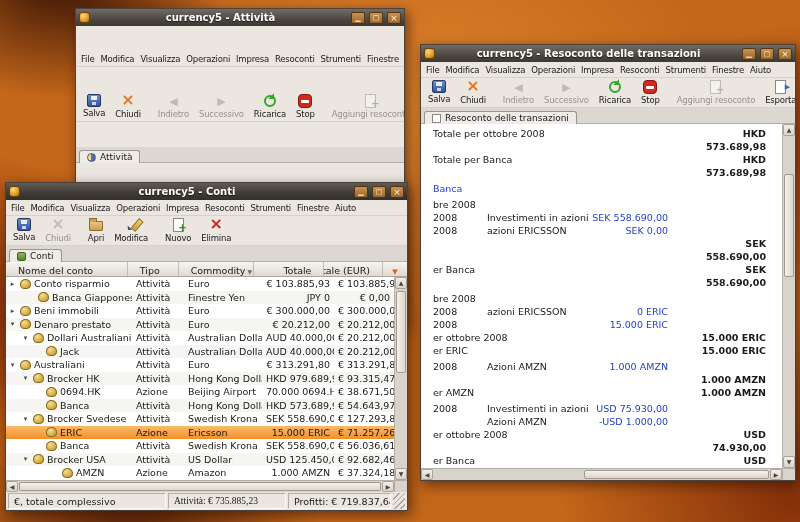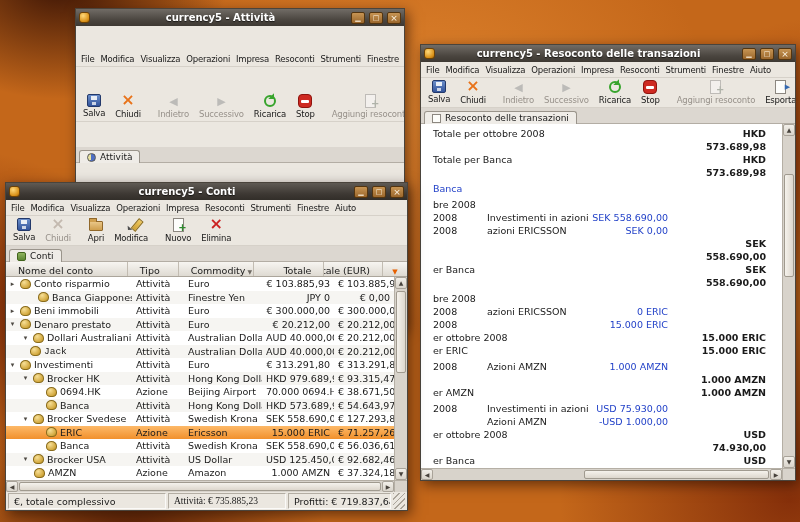--- a/index.html
+++ b/index.html
@@ -501,35 +501,35 @@
             <span class="expander">▾</span>
             <span class="acct-icon"></span>
             <span>Dollari Australiani</span>
           </div>
           <div class="cell col-tipo">Attività</div>
           <div class="cell col-comm">Australian Dollar</div>
           <div class="cell col-tot r">AUD 40.000,00</div>
           <div class="cell col-eur r">€ 20.212,00</div>
         </div>
         <div class="trow alt">
-          <div class="cell name col-name" style="padding-left: 12px; font-family: Liberation Mono, monospace;">
+          <div class="cell name col-name" style="padding-left: 28px;">
             <span class="expander"></span>
             <span class="acct-icon"></span>
             <span>Jack</span>
           </div>
           <div class="cell col-tipo">Attività</div>
           <div class="cell col-comm">Australian Dollar</div>
           <div class="cell col-tot r">AUD 40.000,00</div>
           <div class="cell col-eur r">€ 20.212,00</div>
         </div>
         <div class="trow">
           <div class="cell name col-name" style="padding-left: 2px;">
             <span class="expander">▾</span>
             <span class="acct-icon"></span>
-            <span>Investimenti</span>
+            <span>Australiani</span>
           </div>
           <div class="cell col-tipo">Attività</div>
           <div class="cell col-comm">Euro</div>
           <div class="cell col-tot r">€ 313.291,80</div>
           <div class="cell col-eur r">€ 313.291,80</div>
         </div>
         <div class="trow alt">
           <div class="cell name col-name" style="padding-left: 15px;">
             <span class="expander">▾</span>
             <span class="acct-icon"></span>
@@ -600,21 +600,21 @@
             <span class="expander">▾</span>
             <span class="acct-icon"></span>
             <span>Brocker USA</span>
           </div>
           <div class="cell col-tipo">Attività</div>
           <div class="cell col-comm">US Dollar</div>
           <div class="cell col-tot r">USD 125.450,00</div>
           <div class="cell col-eur r">€ 92.682,46</div>
         </div>
         <div class="trow">
-          <div class="cell name col-name" style="padding-left: 16px;">
+          <div class="cell name col-name" style="padding-left: 44px;">
             <span class="expander"></span>
             <span class="acct-icon"></span>
             <span>AMZN</span>
           </div>
           <div class="cell col-tipo">Azione</div>
           <div class="cell col-comm">Amazon</div>
           <div class="cell col-tot r">1.000 AMZN</div>
           <div class="cell col-eur r">€ 37.324,18</div>
         </div>
       </div>

